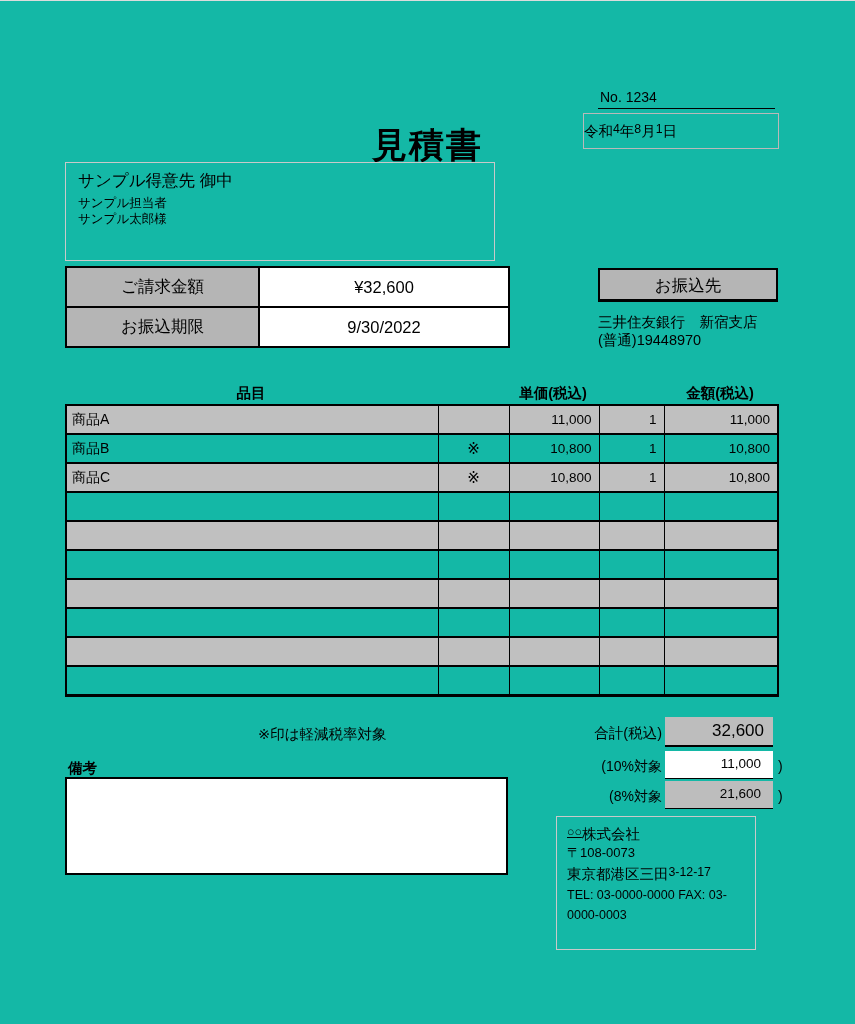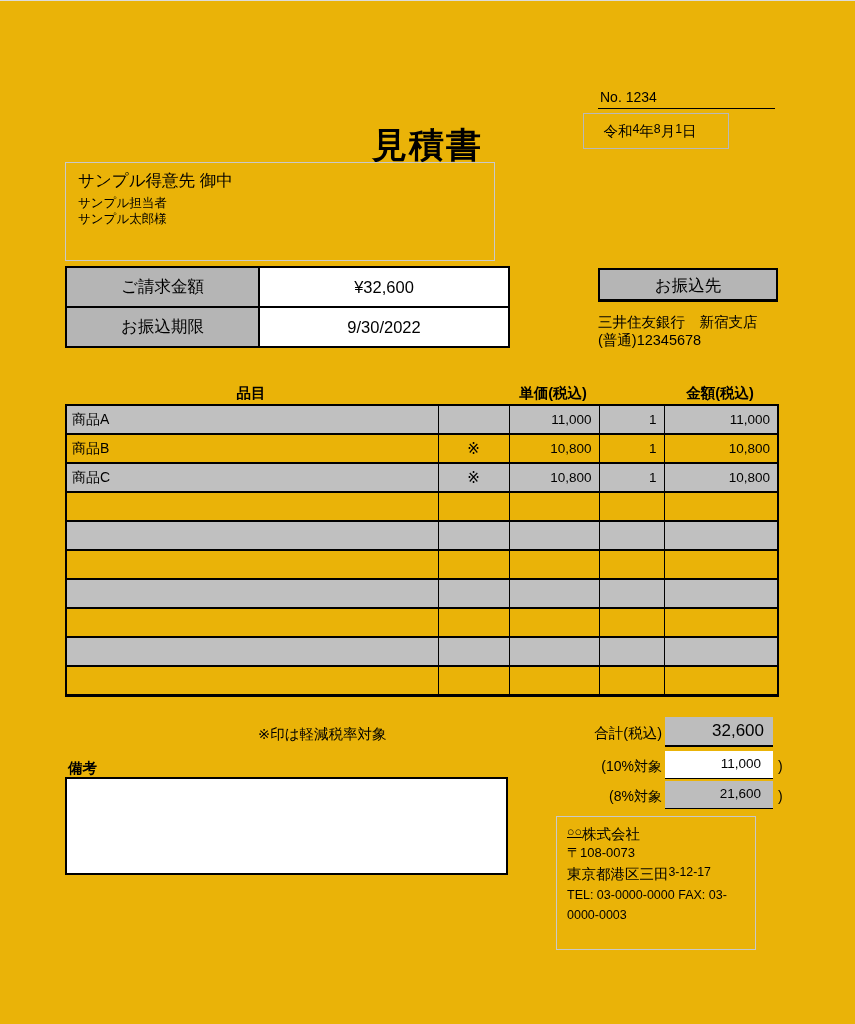--- a/index.html
+++ b/index.html
@@ -6,35 +6,35 @@
   html, body { background: #ffffff; }
   body {
     font-family: "Liberation Sans", "DejaVu Sans", sans-serif;
     color: #000;
     width: 855px;
   }
   .page {
     position: relative;
     width: 855px;
     height: 1024px;
-    background: #eab308;
+    background: #14b8a6;
     overflow: hidden;
     border-top: 1px solid #dcdcdc;
   }
 
   
   .doc-no {
     position: absolute; left: 598px; top: 88px; width: 177px;
     font-size: 14px; padding-bottom: 3px; padding-left: 2px;
     border-bottom: 1px solid #000;
   }
   .date-box {
-    position: absolute; left: 583px; top: 112px; width: 146px; height: 36px;
+    position: absolute; left: 583px; top: 112px; width: 196px; height: 36px;
     border: 1px solid #b9b9b9;
-    text-align: center; padding-right: 12px;
+    text-align: left; padding-right: 12px;
     font-size: 14.5px; line-height: 34px;
   }
   .doc-title {
     position: absolute; left: 0; top: 113px; width: 855px;
     text-align: center;
     font-size: 35px; font-weight: bold; letter-spacing: 2px; margin-top: 8px;
   }
 
   
   .customer-box {
@@ -173,21 +173,21 @@
     </tr>
     <tr>
       <td class="blabel">お振込期限</td>
       <td class="bvalue">9/30/2022</td>
     </tr>
   </tbody>
     </table>
 
   <div class="bank-header">お振込先</div>
   <div class="bank-name">三井住友銀行　新宿支店</div>
-  <div class="bank-account">(普通)12345678</div>
+  <div class="bank-account">(普通)19448970</div>
 
   <div class="items-headers">
     <div class="h h-item">品目</div>
     <div class="h h-mark"></div>
     <div class="h h-unit">単価(税込)</div>
     <div class="h h-qty">数量</div>
     <div class="h h-amount">金額(税込)</div>
   </div>
 
   <table class="items-table">

